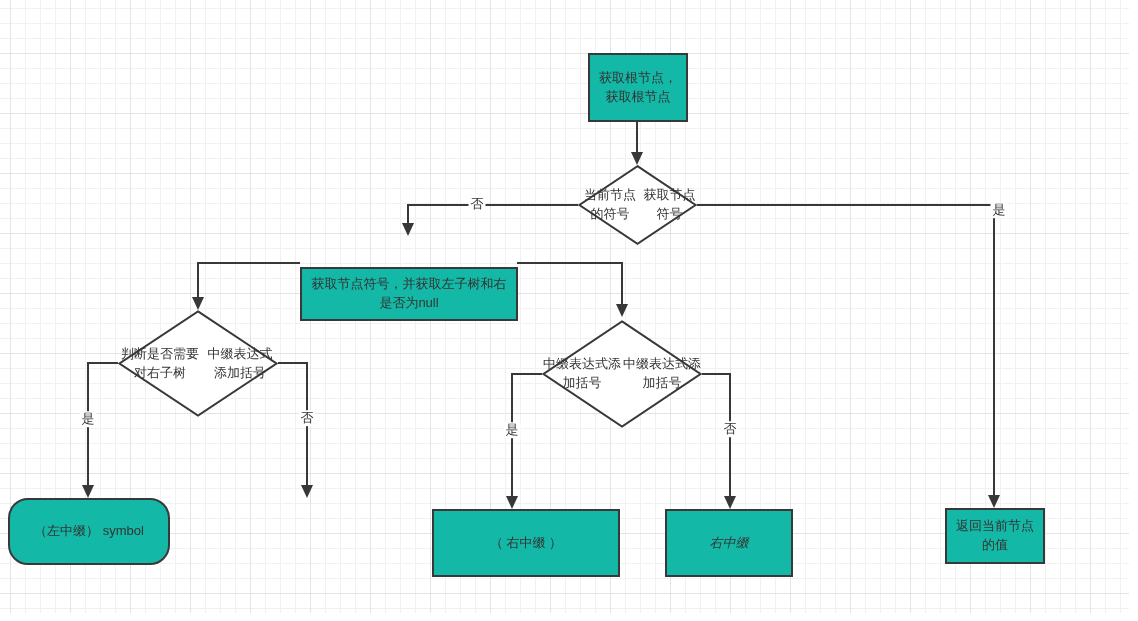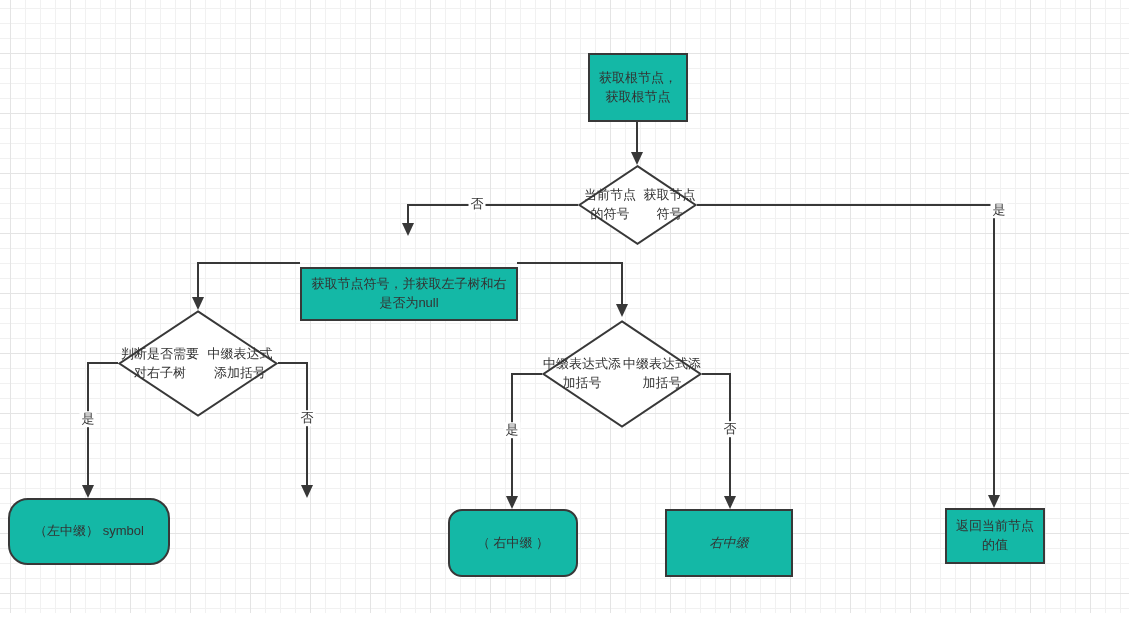--- a/index.html
+++ b/index.html
@@ -153,21 +153,21 @@
       <div>中缀表达式添加括号</div>
       <div>中缀表达式添加括号</div>
     </div>
   </div>
 
   <div class="node" style="left:8px; top:498px; width:162px; height:67px;border-radius:20px;">
     <div>（左中缀） symbol</div>
   </div>
 
 
-  <div class="node" style="left:448px; top:509px; width:130px; height:68px;border-radius:14px;">
+  <div class="node" style="left:432px; top:509px; width:188px; height:68px;">
     <div>（ 右中缀 ）</div>
   </div>
 
   <div class="node" style="left:665px; top:509px; width:128px; height:68px;font-style:italic;">
     <div>右中缀</div>
   </div>
 
   <div class="node" style="left:945px; top:508px; width:100px; height:56px;">
     <div>返回当前节点</div>
     <div>的值</div>

